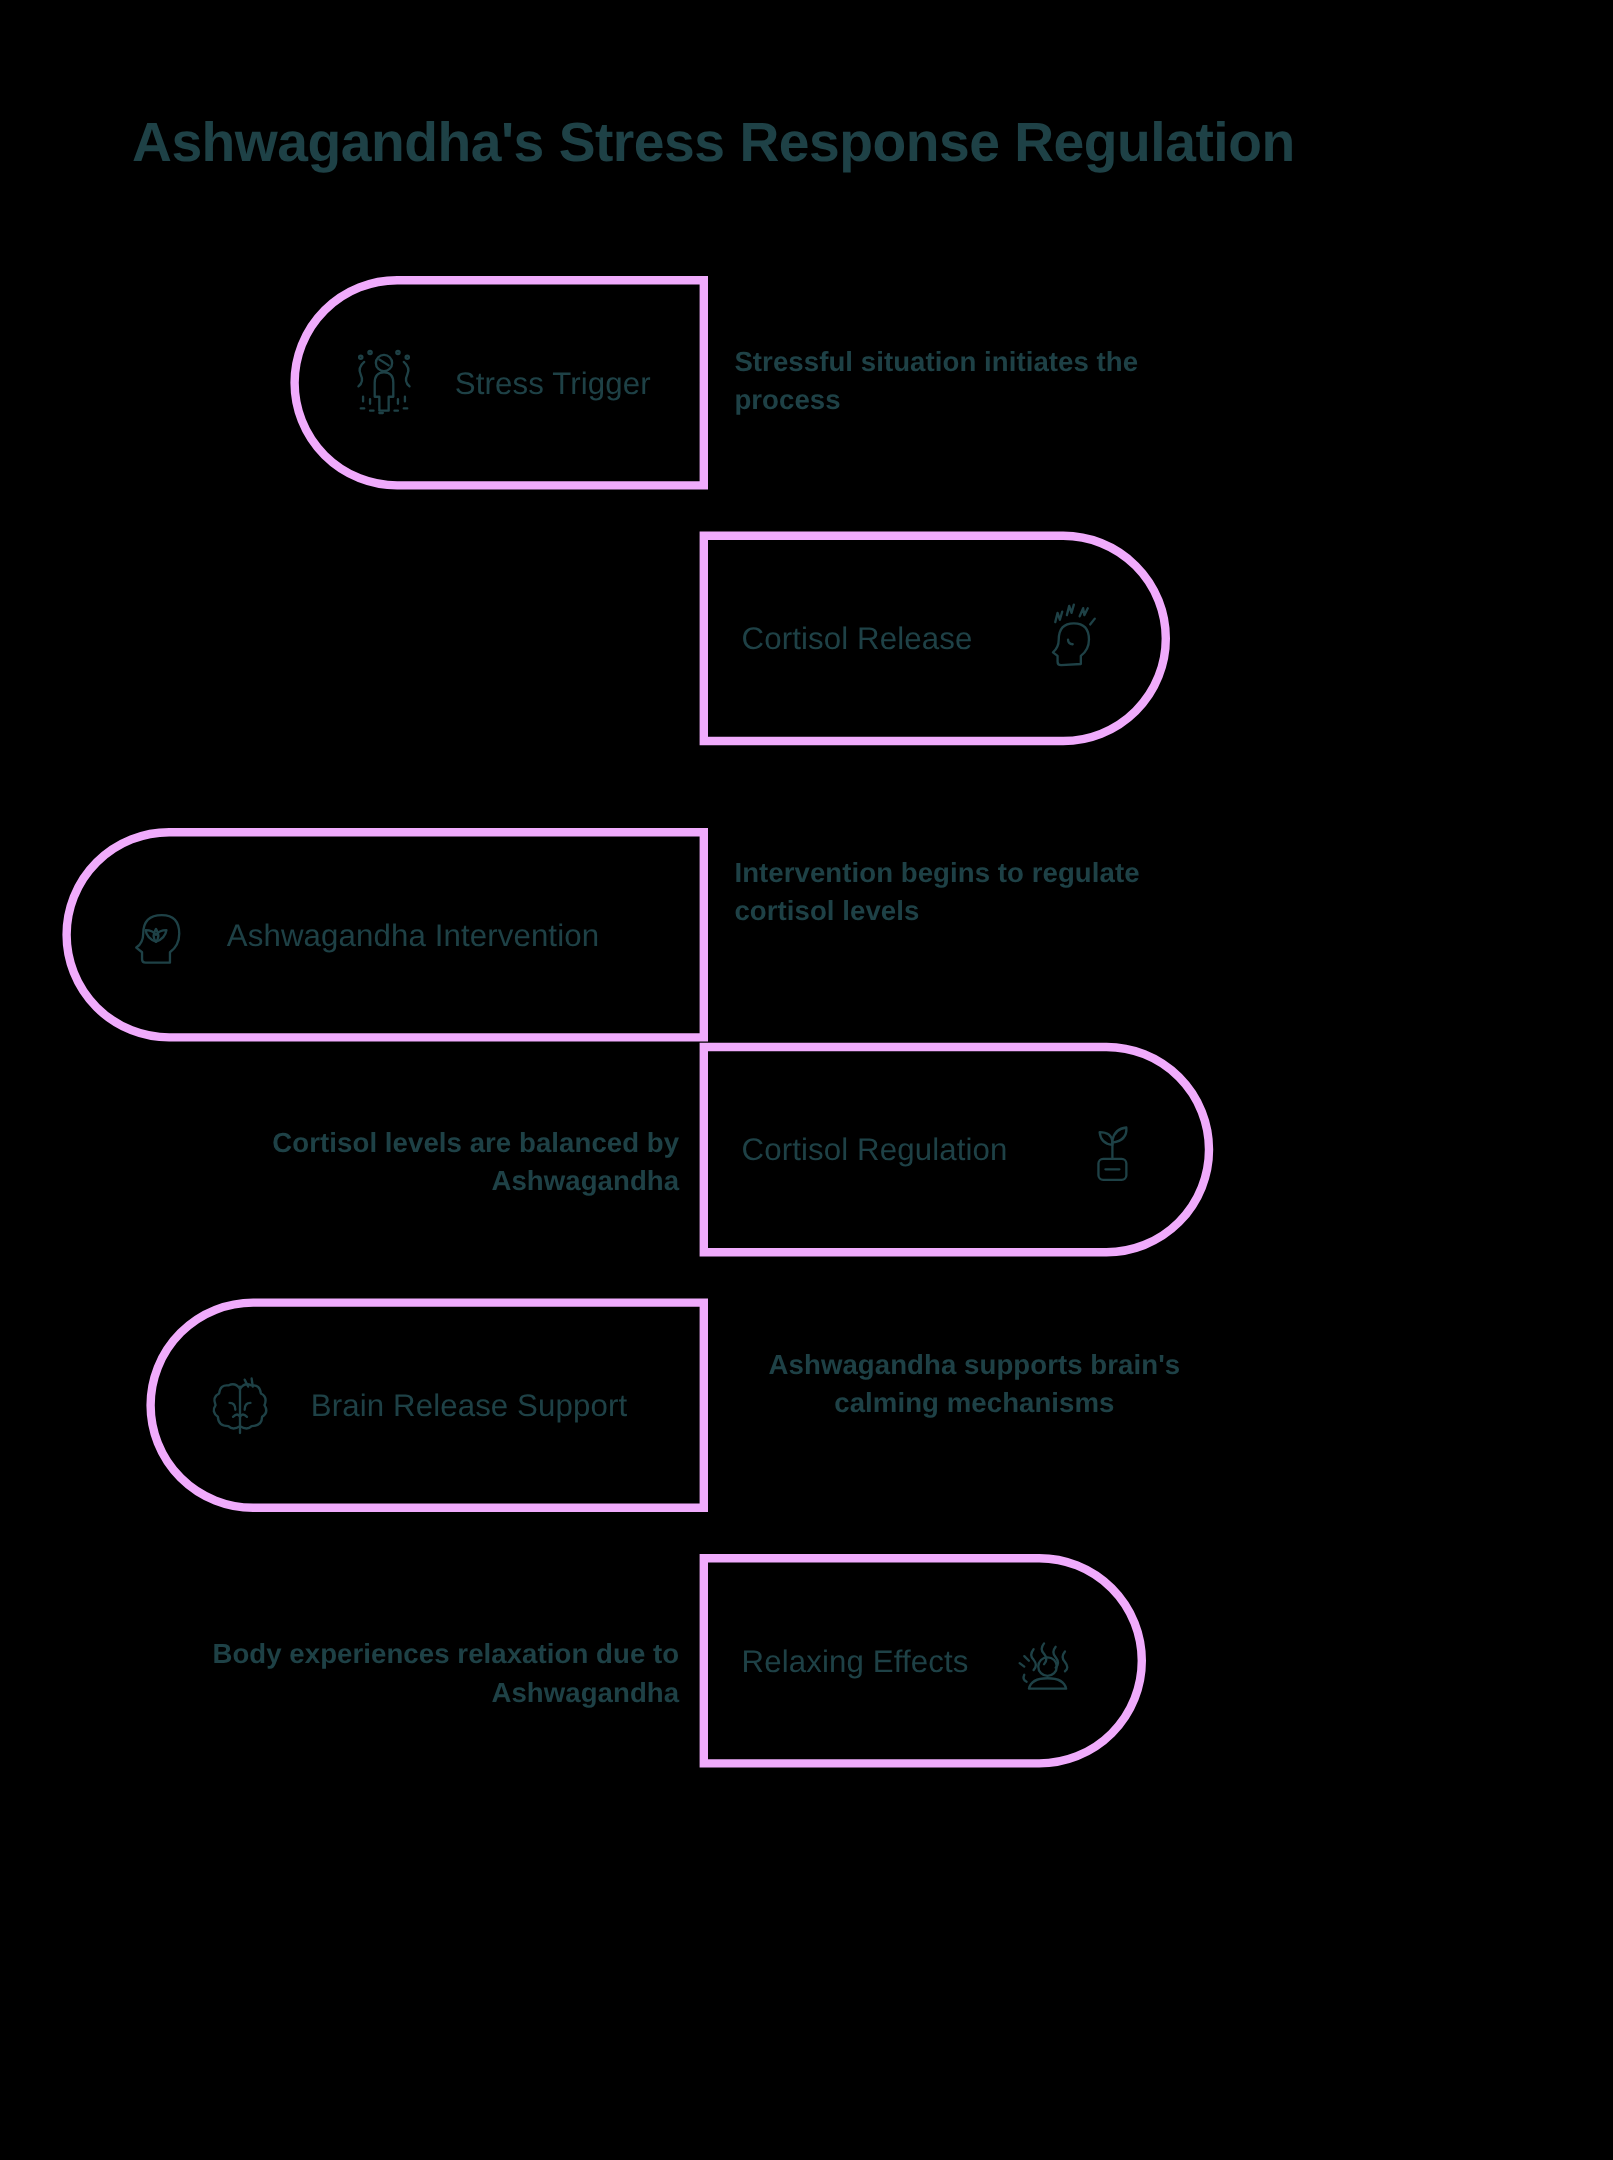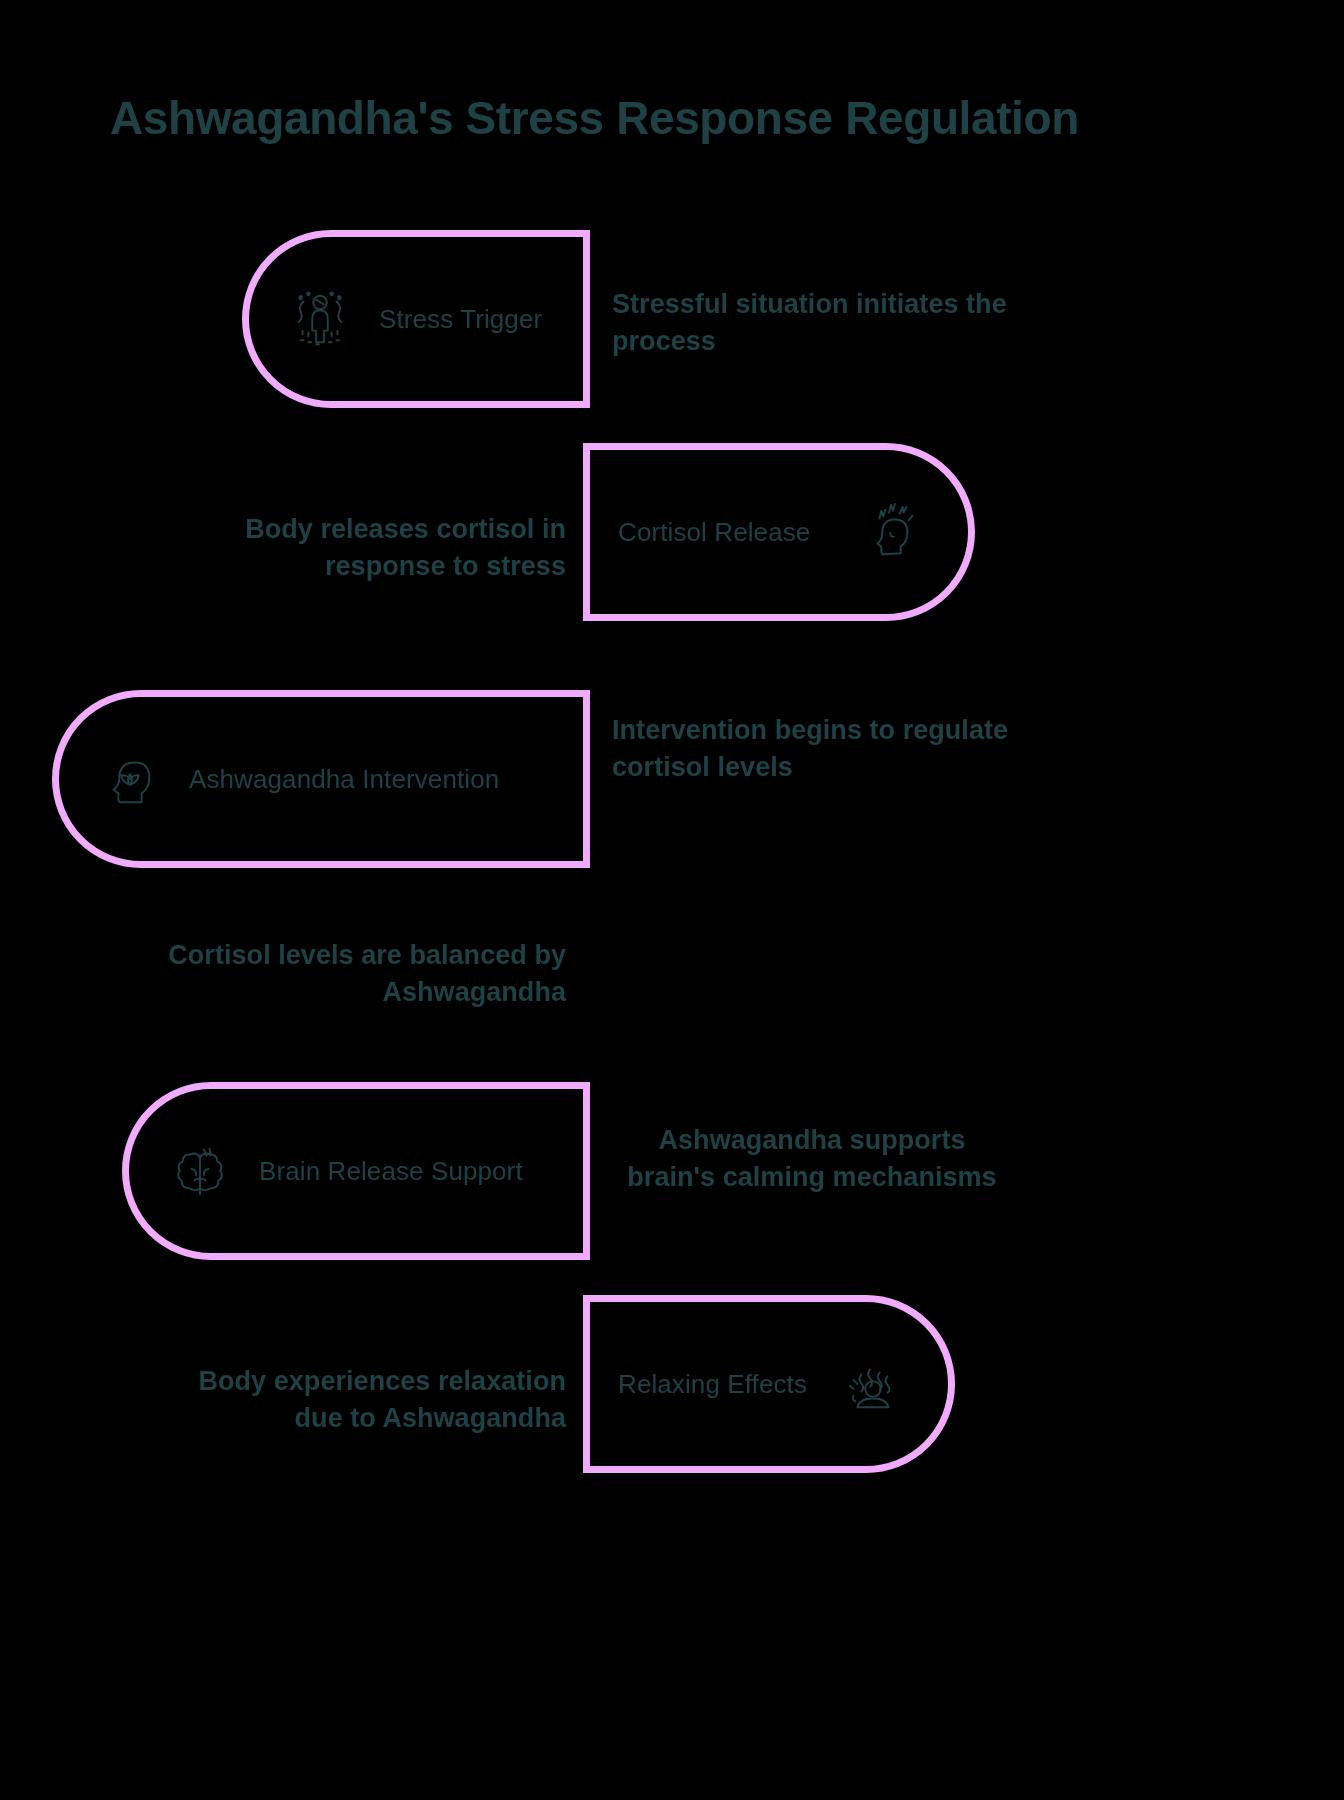--- a/index.html
+++ b/index.html
@@ -95,21 +95,21 @@
     font-weight: 500;
     color: #1e4146;
     white-space: nowrap;
     letter-spacing: 0.1px;
   }
   .row.left .step-label { margin-left: 6px; }
 
   
   .desc {
     position: absolute;
-    font-size: 27px;
+    font-size: 23px;
     font-weight: bold;
     line-height: 1.38;
     color: #1e4146;
     letter-spacing: 0.05px;
   }
   .desc.on-right {
     left: 612px;
     width: 400px;
     text-align: left;
   }
@@ -180,40 +180,53 @@
               <path d="M42 54 v-7 q7-5 7-14 q0-14 -13-14 q-13 0 -13 14 q0 7 -5 11 l4 3 v5 q0 3 3 3 z"></path>
               <path d="M31 33 q0 4 4 4"></path>
               <path d="M20 18 l2-8 l2 6 l2-7"></path>
               <path d="M30 12 l2-8 l2 6 l2-7"></path>
               <path d="M41 13 l3-7 l1 6 l3-6"></path>
               <path d="M50 20 l4-5"></path>
             </svg>
           </span>
         </div>
       </div>
-      <div class="desc on-left">Body releases cortisol in response to stress</div>
     </div>
 
     <div class="row left row-3">
       <div class="pill">
         <div class="pill-inner">
           <span class="step-icon">
             <svg viewBox="0 0 64 64" fill="none" stroke="#1e4146" stroke-width="2" stroke-linecap="round" stroke-linejoin="round">
               <path d="M44 56 v-9 q8-6 8-16 q0-16 -15-16 q-16 0 -16 16 q0 8 -6 12 l5 4 v6 q0 3 3 3 z"></path>
               <path d="M32 38 q-8-3 -9-10 q6 0 9 4 q3-4 9-4 q-1 7 -9 10 z"></path>
               <path d="M32 38 q-4-5 0-11 q4 6 0 11 z"></path>
             </svg>
           </span>
           <span class="step-label">Ashwagandha Intervention</span>
         </div>
       </div>
       <div class="desc on-right">Intervention begins to regulate cortisol levels</div>
     </div>
 
     <div class="row right row-4">
+      <div class="pill">
+        <div class="pill-inner">
+          <span class="step-label">Cortisol Regulation</span>
+          <span class="step-icon">
+            <svg viewBox="0 0 64 64" fill="none" stroke="#1e4146" stroke-width="2" stroke-linecap="round" stroke-linejoin="round">
+              <rect x="20" y="40" width="24" height="18" rx="4"></rect>
+              <path d="M32 40 v-14"></path>
+              <path d="M32 28 q-10-1 -11-11 q10 0 11 8 z"></path>
+              <path d="M32 24 q2-10 12-11 q1 11 -12 13 z"></path>
+              <path d="M26 49 h12"></path>
+            </svg>
+          </span>
+        </div>
+      </div>
       <div class="desc on-left">Cortisol levels are balanced by Ashwagandha</div>
     </div>
 
     <div class="row left row-5">
       <div class="pill">
         <div class="pill-inner">
           <span class="step-icon">
             <svg viewBox="0 0 64 64" fill="none" stroke="#1e4146" stroke-width="2" stroke-linecap="round" stroke-linejoin="round">
               <path d="M32 16 v40"></path>
               <path d="M32 18 q-4-6 -10-3 q-7-1 -8 7 q-6 3 -3 10 q-4 6 2 10 q0 8 9 8 q4 4 10 0"></path>

